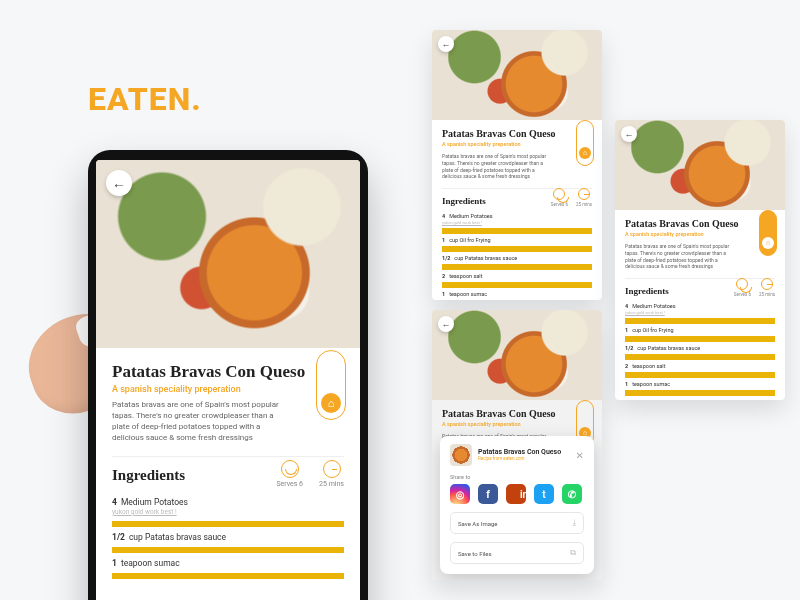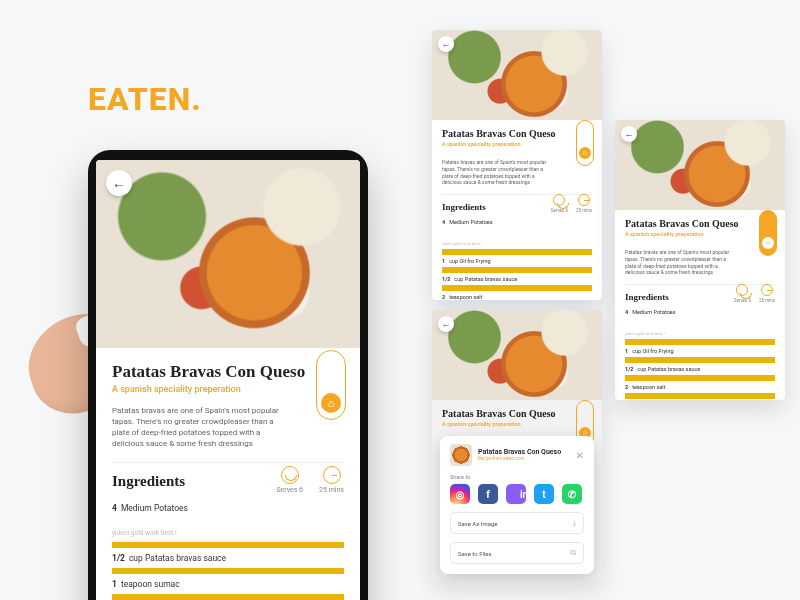--- a/index.html
+++ b/index.html
@@ -73,21 +73,21 @@
     position: absolute; left: 10px; top: 10px;
     width: 26px; height: 26px;
     background: #fff; border-radius: 50%;
     display: flex; align-items: center; justify-content: center;
     box-shadow: 0 2px 4px rgba(0,0,0,.2);
     font-size: 14px; color: #444;
   }
   .content { padding: 14px 16px 0 16px; position: relative; }
   .title { font-family: Georgia, 'Times New Roman', serif; font-weight: 600; color: #222; }
   .sub   { color: #f5a623; font-size: 9px; margin-top: 2px; font-weight: 500; }
-  .desc  { color: #666; font-size: 8px; line-height: 1.35; margin-top: 12px; max-width: 78%; }
+  .desc  { color: #666; font-size: 8px; line-height: 1.35; margin-top: 6px; max-width: 78%; }
   .pill {
     position: absolute; right: 14px; top: 2px;
     width: 30px; height: 70px;
     border: 1.5px solid #f5a623; border-radius: 16px;
     display: flex; align-items: flex-end; justify-content: center;
     padding-bottom: 6px;
   }
   .pill .dot { width: 20px; height: 20px; border-radius: 50%; background: #f5a623; display:flex; align-items:center; justify-content:center; color:#fff; font-size:11px;}
   .section-h {
     font-family: Georgia, serif; font-weight: 600; color: #222;
@@ -97,21 +97,21 @@
     position: absolute; right: 16px; margin-top: -24px;
     display: flex; gap: 16px; font-size: 7px; color: #888; align-items: flex-end;
   }
   .meta > div { display:flex; flex-direction:column; align-items:center; gap:2px;}
   .meta .ico { width: 18px; height: 18px; border: 1.2px solid #f5a623; border-radius: 50%; position:relative;}
   .meta .ico.clock::after{content:"";position:absolute;left:50%;top:50%;width:5px;height:1px;background:#f5a623;transform-origin:left;}
   .meta .ico.serve::after{content:"";position:absolute;left:3px;top:8px;width:10px;height:5px;border:1px solid #f5a623;border-top:none;border-radius:0 0 8px 8px;}
   .ing { list-style:none; margin-top:8px; font-size:8.5px; color:#333;}
   .ing li { padding: 5px 0; border-bottom: 6px solid #eab308;}
   .ing li b { font-weight:700; margin-right:4px;}
-  .ing .note{ display:block; font-size:6.5px; color:#bbb; margin-top:16px;}
+  .ing .note{ display:block; font-size:6.5px; color:#bbb; margin-top:1px;text-decoration:underline;}
 
   
   .phone .title{ font-size:17px;}
   .phone .section-h{ font-size:15px;}
 
   
   .mini {
     position: absolute;
     width: 170px;
     background: #fff;
@@ -154,21 +154,21 @@
   .share .stitle{ font-size:7px; font-weight:600; color:#222; line-height:1.1;}
   .share .ssub{ font-size:4.5px; color:#f5a623;}
   .share .x{ margin-left:auto; color:#aaa; font-size:10px;}
   .share .label{ font-size:5.5px; color:#888; margin:8px 0 4px 0;}
   .share .icons{ display:flex; gap:8px;}
   .share .icons span{
     width:20px;height:20px;border-radius:5px;display:flex;align-items:center;justify-content:center;color:#fff;font-weight:700;font-size:10px;
   }
   .ig{ background: radial-gradient(circle at 30% 110%, #fdf497 0%, #fd5949 45%, #d6249f 60%, #285AEB 90%);}
   .fb{ background:#3b5998;}
-  .li{ background:#8b5cf6;padding-left:16px;}
+  .li{ background:#c2410c;padding-left:16px;}
   .tw{ background:#1da1f2;}
   .wa{ background:#25d366; border-radius:50%;}
   .share .opt{
     margin-top:8px; border:1px solid #e6e6e6; border-radius:5px;
     padding:5px 7px; font-size:6px; color:#555;
     display:flex; justify-content:space-between; align-items:center;
   }
   .share .opt .oico{ color:#bbb; font-size:8px;}
   .m3.dim::before{
     content:""; position:absolute; inset:0; background:rgba(0,0,0,.05);

